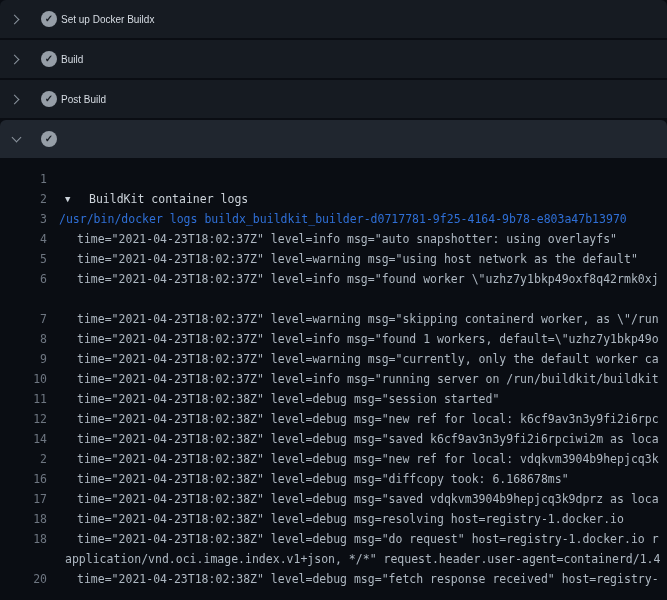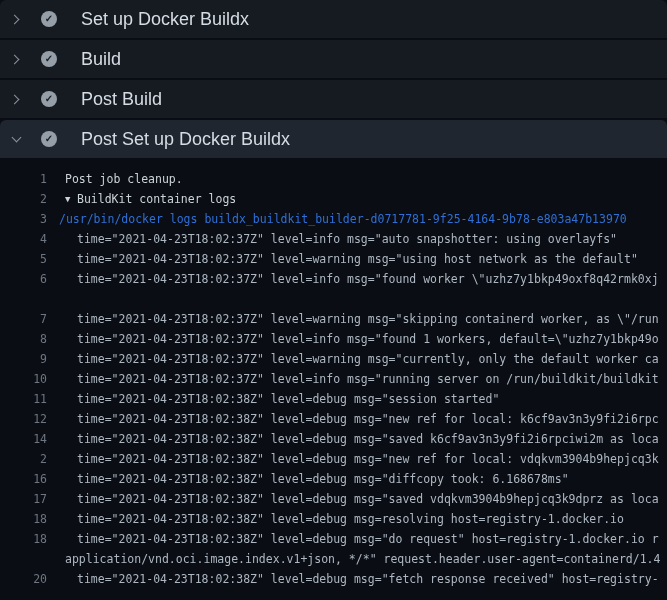--- a/index.html
+++ b/index.html
@@ -50,23 +50,23 @@
     background: #969ea7;
     display: flex; align-items: center; justify-content: center;
   }
   .check {
     color: #161b22;
     font-size: 10px;
     font-weight: bold;
     line-height: 1;
   }
   .step-label {
-    margin-left: 24px;
+    margin-left: 4px;
     color: #d6dce3;
-    font-size: 18px;
+    font-size: 10px;
     font-weight: 500;
   }
 
   
   .log {
     width: 667px;
     height: 440px;
     padding-top: 9px;
     background: #0a0d13;
     overflow: hidden;
@@ -86,21 +86,21 @@
     text-align: right;
     color: #6e7681;
   }
   .tri {
     flex: 0 0 12px;
     margin-left: 18px;
     color: #ccd3da;
     font-size: 9px;
   }
   .txt { margin-left: 18px; color: #aeb8c2; }
-  .log-row.has-icon .txt { margin-left: 0; }
+  .log-row.has-icon .txt { margin-left: 12px; }
   .log-row.indent-group .txt { margin-left: 30px; }
   .log-row.tone-bright .txt { color: #ccd3da; }
   .log-row.kind-command .txt { color: #2f6fd6; margin-left: 12px; }
 </style>
 </head>
 <body>
 
 <div class="app">
   <div class="steps" id="steps">
   <div class="step-row collapsed first">
@@ -125,28 +125,26 @@
           <span class="check">✓</span>
         </span>
     <span class="step-label">Post Build</span>
   </div>
 
   <div class="step-row expanded">
     <span class="chev"></span>
     <span class="circle">
           <span class="check">✓</span>
         </span>
-    <span class="step-label">Post Set up Docker Buildx</span>
   </div>
 </div>
   <div class="log" id="log">
   <div class="log-row kind-plain tone-bright indent-base">
     <span class="num">1</span>
     
-    <span class="txt">Post job cleanup.</span>
   </div>
 
   <div class="log-row kind-group tone-bright indent-base has-icon">
     <span class="num">2</span>
     <span class="tri" style="display: inline-block;">▼</span>
     <span class="txt">BuildKit container logs</span>
   </div>
 
   <div class="log-row kind-command tone-normal indent-group">
     <span class="num">3</span>

